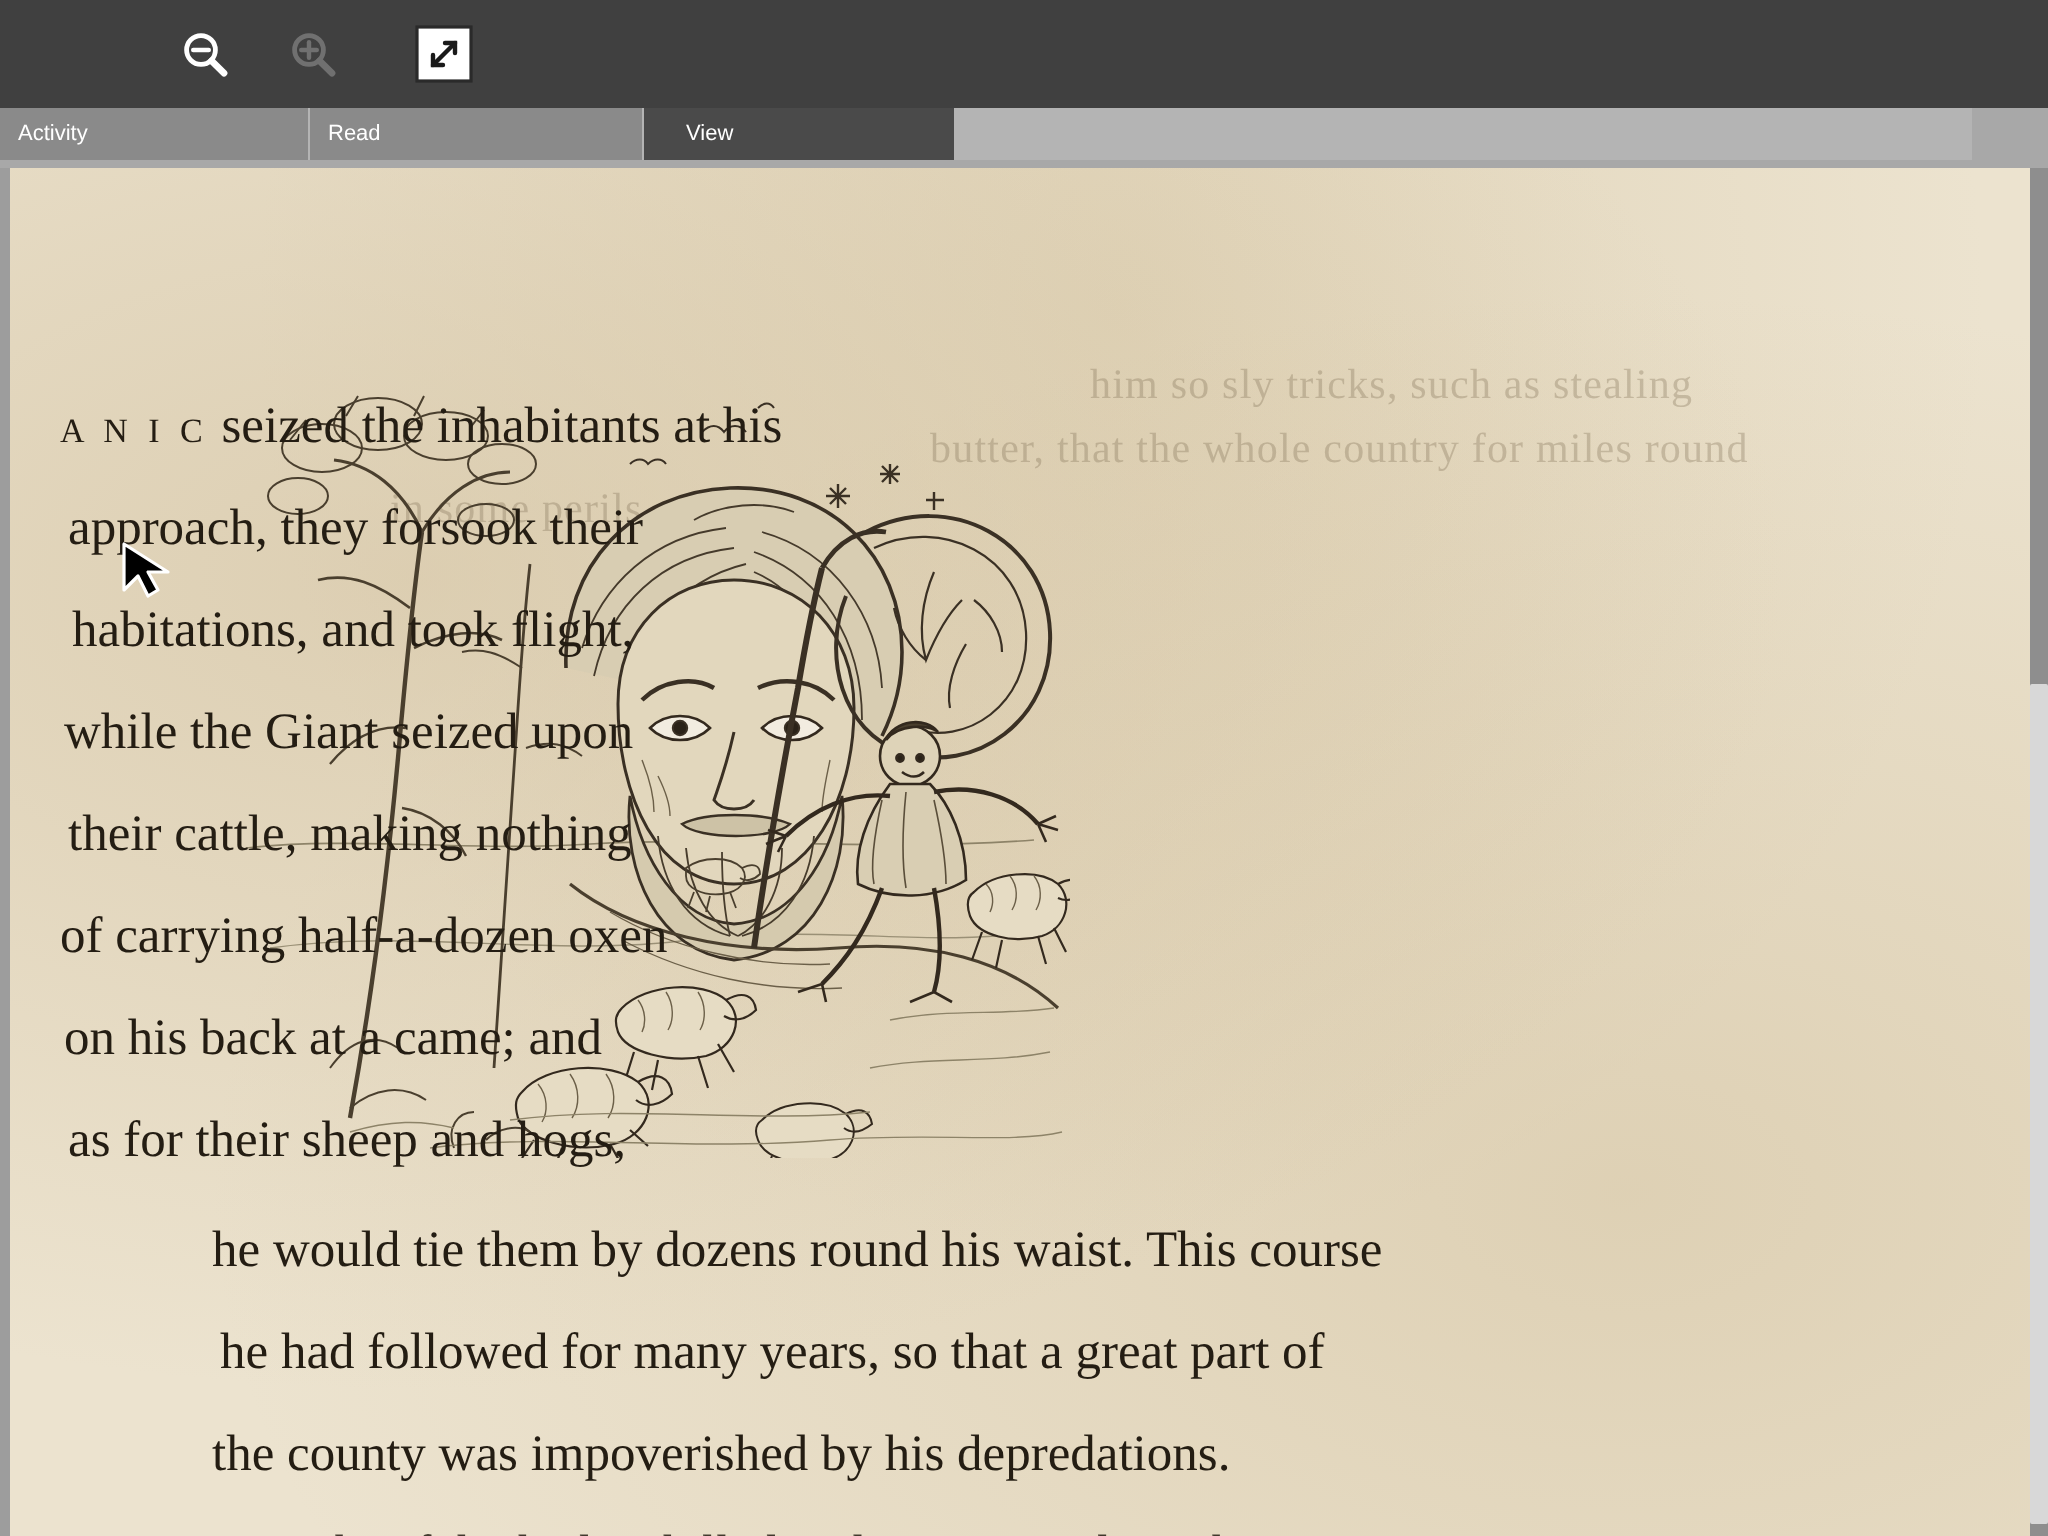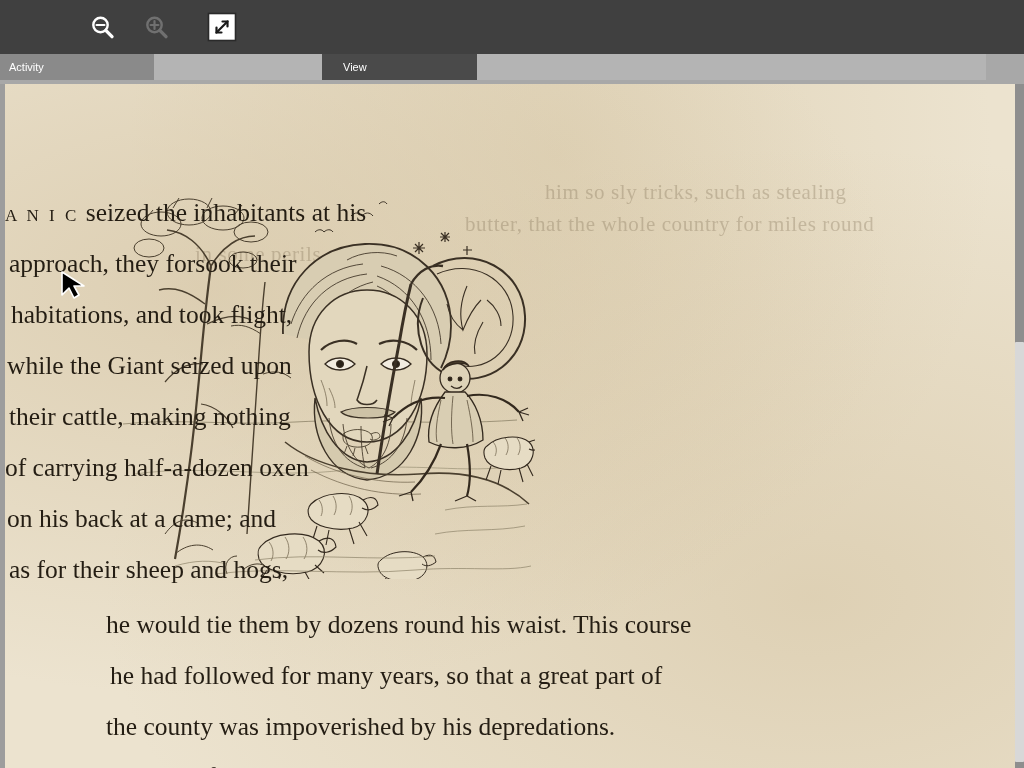--- a/index.html
+++ b/index.html
@@ -42,21 +42,21 @@
   }
   .icon-svg { display: block; }
 
   
   .tabstrip {
     position: absolute;
     left: 0; top: 54px;
     width: 986px; height: 26px;
     background: #b4b4b4;
     display: flex;
-    align-items: flex-start;
+    align-items: flex-end;
   }
   .tab {
     height: 26px;
     display: flex;
     align-items: center;
     padding-left: 9px;
     box-sizing: border-box;
     font-size: 11px;
     color: #ffffff;
     background: #8a8a8a;
@@ -124,20 +124,21 @@
     color: #241d13;
   }
   .top-line { left: 101px; top: 14px; font-size: 26px; }
 
   .col-right { left: 556px; width: 415px; }
   .col-right .rline {
     position: absolute;
     white-space: nowrap;
     font-size: 25.5px;
     color: #241d13;
+    margin-left: 25px;
   }
   .smallcaps {
     font-size: 17px;
     letter-spacing: 3px;
   }
 
   .full-line {
     position: absolute;
     left: 101px;
     white-space: nowrap;

